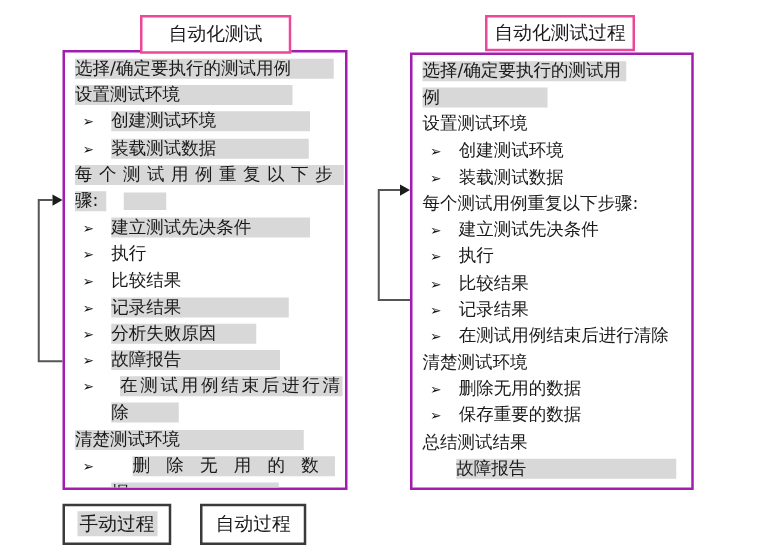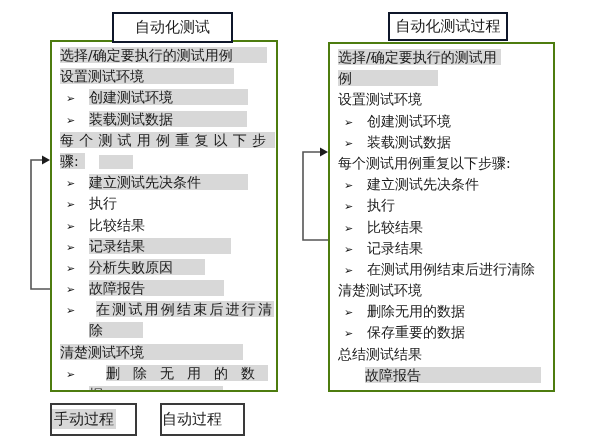--- a/index.html
+++ b/index.html
@@ -6,49 +6,49 @@
   body{
     width:609px;height:445px;position:relative;overflow:hidden;
     background:#ffffff;
     font-family:"DejaVu Sans","Liberation Sans",sans-serif;
     color:#1a1a1a;
   }
   .stage{position:absolute;left:0;top:0;width:609px;height:445px;}
 
   
   .panel{
-    position:absolute;background:#fff;border:2px solid #4d7c0f;
+    position:absolute;background:#fff;border:2px solid #a21caf;
     box-sizing:border-box;overflow:hidden;padding:3px 0 0 8px;z-index:2;
   }
   .panel-left{left:50px;top:40px;width:228px;height:352px;}
   .panel-right{left:328px;top:42px;width:227px;height:350px;}
 
   .line{height:21.2px;line-height:21.2px;font-size:14px;white-space:nowrap;}
   .hl{background:var(--hl,#d8d8d8);}
   .bullet{
     display:inline-block;width:29px;box-sizing:border-box;padding-left:6px;
     font-size:11px;color:#111;vertical-align:baseline;
   }
   .blob{
     display:inline-block;height:14px;background:var(--hl,#d8d8d8);
     margin-left:14px;vertical-align:middle;
   }
 
   
   .titlebox{
-    position:absolute;background:#fff;border:2px solid #0f172a;
+    position:absolute;background:#fff;border:2px solid #ec4899;
     box-sizing:border-box;text-align:center;font-size:15px;z-index:4;
   }
   .title-left{left:112px;top:12px;width:121px;height:31px;line-height:27px;}
   .title-right{left:388px;top:12px;width:120px;height:29px;line-height:25px;}
 
   
   .legendbox{
     position:absolute;background:#fff;border:2px solid #3a3a3a;
-    box-sizing:border-box;font-size:15px;z-index:2;
+    box-sizing:border-box;text-align:center;font-size:15px;z-index:2;
     line-height:29px;
   }
   .legend-manual{left:50px;top:403px;width:87px;height:33px;}
   .legend-auto{left:160px;top:403px;width:85px;height:33px;}
   .legendbox .hl{padding:1px 2px;}
 
   
   .arrows{position:absolute;left:0;top:0;z-index:3;pointer-events:none;}
 </style>
 </head>

